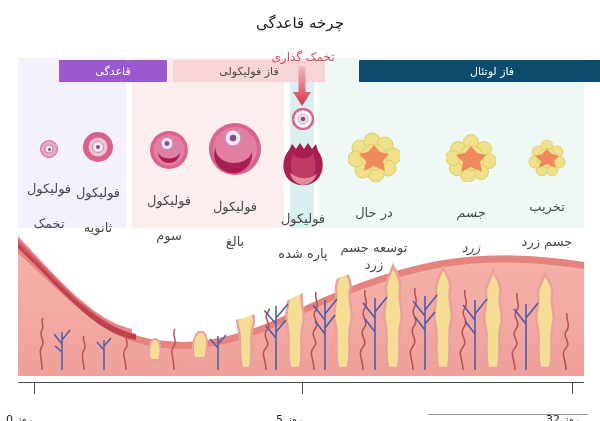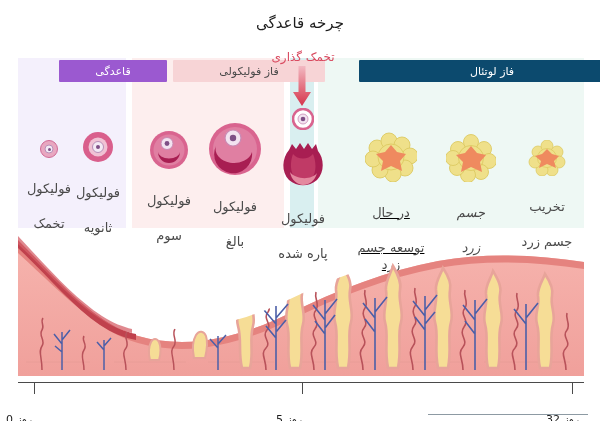--- a/index.html
+++ b/index.html
@@ -189,21 +189,21 @@
         <path d="M13,36 C14,44 21,49 26,49 C32,49 38,45 40,37
                  C35,44 19,44 13,36 Z" fill="#e4899f"></path>
       </svg>
     </div>
     <div class="stage-cap">
       <span>فولیکول</span><br>
       <span>پاره شده</span>
     </div>
   </div>
 
-  <div class="stage-item" style="left:354px;top:132px;width:74px;text-decoration:underline;">
+  <div class="stage-item" style="left:337px;top:132px;width:74px;">
     <div class="stage-gfx" style="width:52px;height:50px;">
       <svg viewBox="0 0 52 50" width="52" height="50">
         <g fill="#efe08a" stroke="#ddca62" stroke-width=".9">
           <circle cx="12" cy="16" r="8"></circle>
             <circle cx="24" cy="9" r="8"></circle>
           <circle cx="37" cy="13" r="8"></circle>
             <circle cx="45" cy="24" r="8"></circle>
           <circle cx="40" cy="36" r="8"></circle>
             <circle cx="28" cy="42" r="8"></circle>
           <circle cx="15" cy="38" r="8"></circle>

